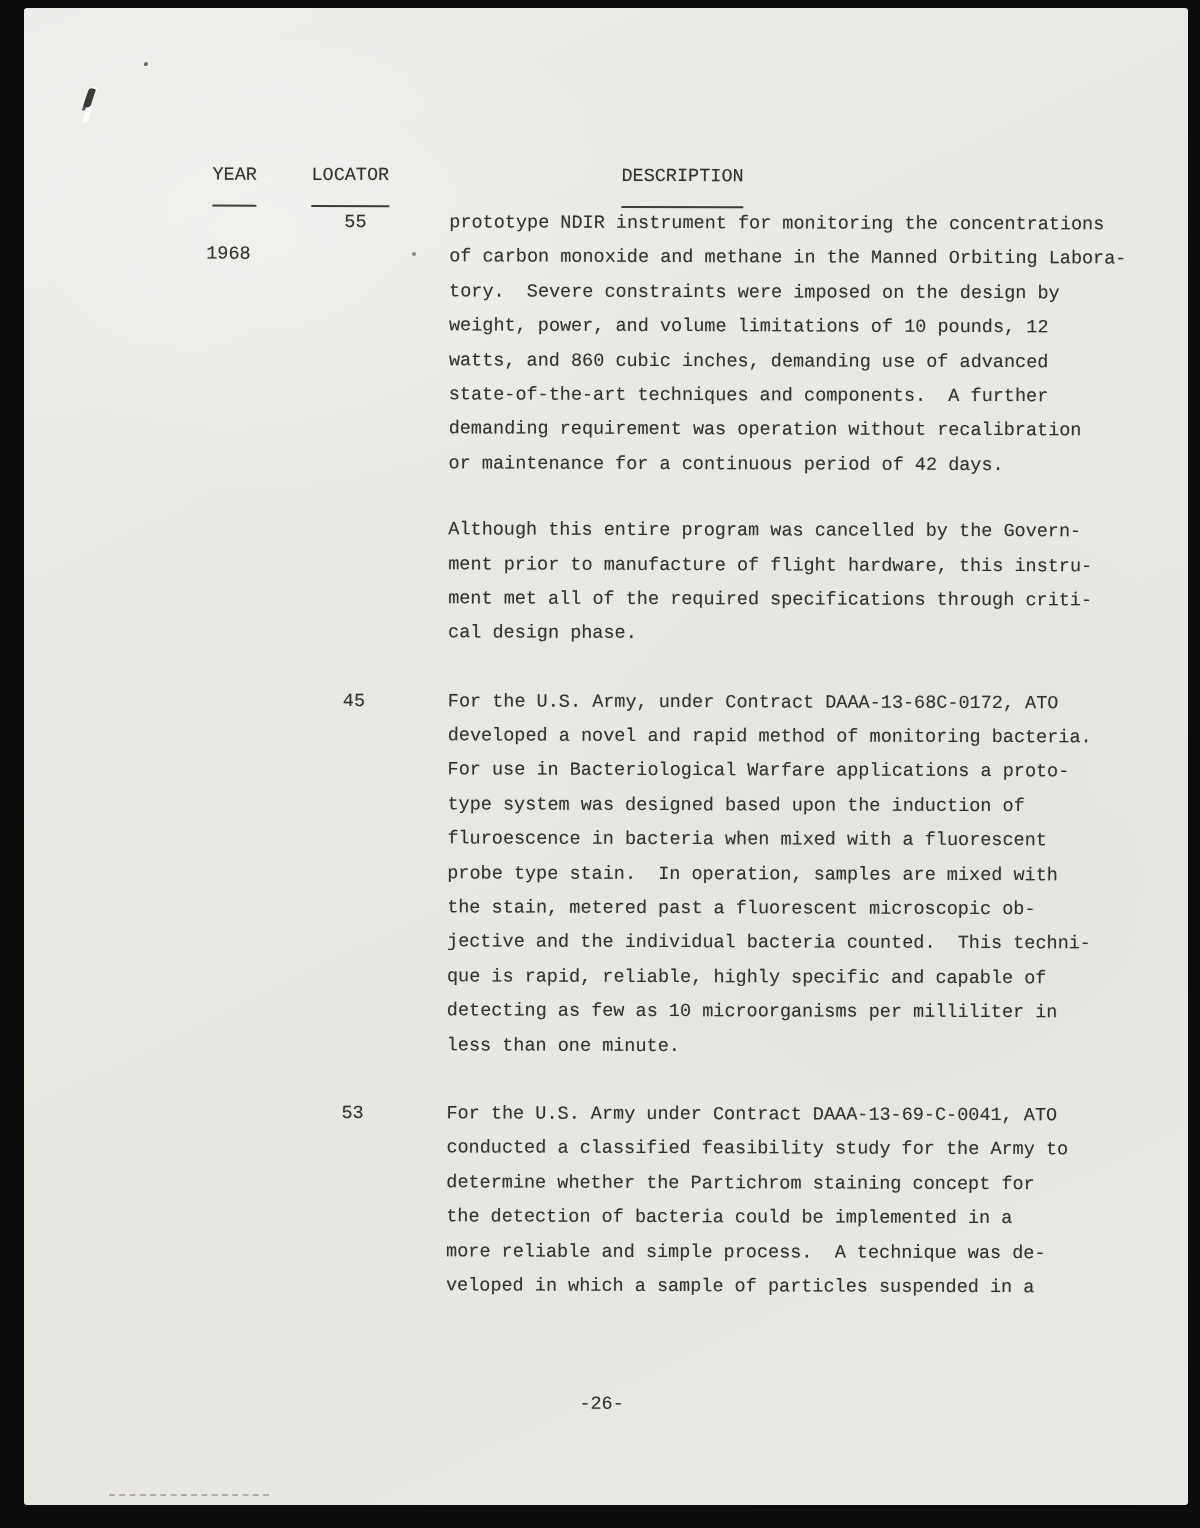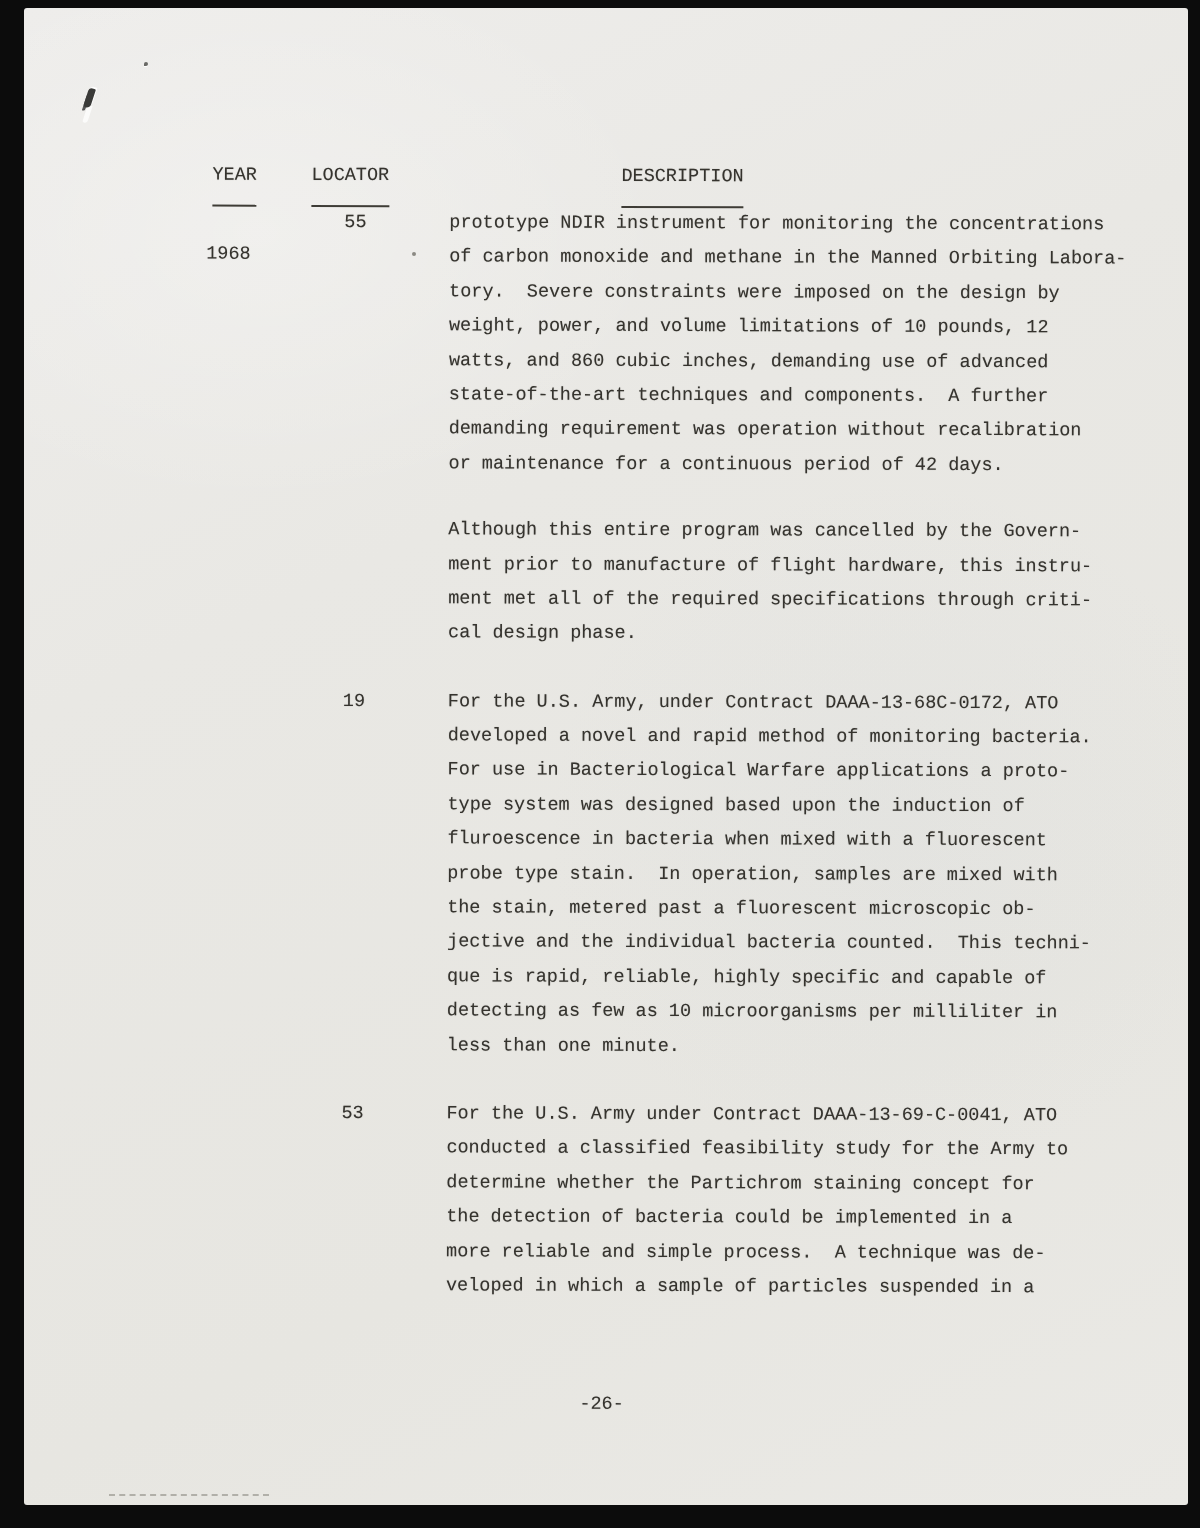--- a/index.html
+++ b/index.html
@@ -142,21 +142,21 @@
         <div class="para">
           <div class="line">Although this entire program was cancelled by the Govern-</div>
           <div class="line">ment prior to manufacture of flight hardware, this instru-</div>
           <div class="line">ment met all of the required specifications through criti-</div>
           <div class="line">cal design phase.</div>
         </div>
       </section>
 
       <section class="entry">
         <span class="year"></span>
-        <span class="locator">19</span>
+        <span class="locator">45</span>
         <div class="para">
           <div class="line">For the U.S. Army, under Contract DAAA-13-68C-0172, ATO</div>
           <div class="line">developed a novel and rapid method of monitoring bacteria.</div>
           <div class="line">For use in Bacteriological Warfare applications a proto-</div>
           <div class="line">type system was designed based upon the induction of</div>
           <div class="line">fluroescence in bacteria when mixed with a fluorescent</div>
           <div class="line">probe type stain.  In operation, samples are mixed with</div>
           <div class="line">the stain, metered past a fluorescent microscopic ob-</div>
           <div class="line">jective and the individual bacteria counted.  This techni-</div>
           <div class="line">que is rapid, reliable, highly specific and capable of</div>

